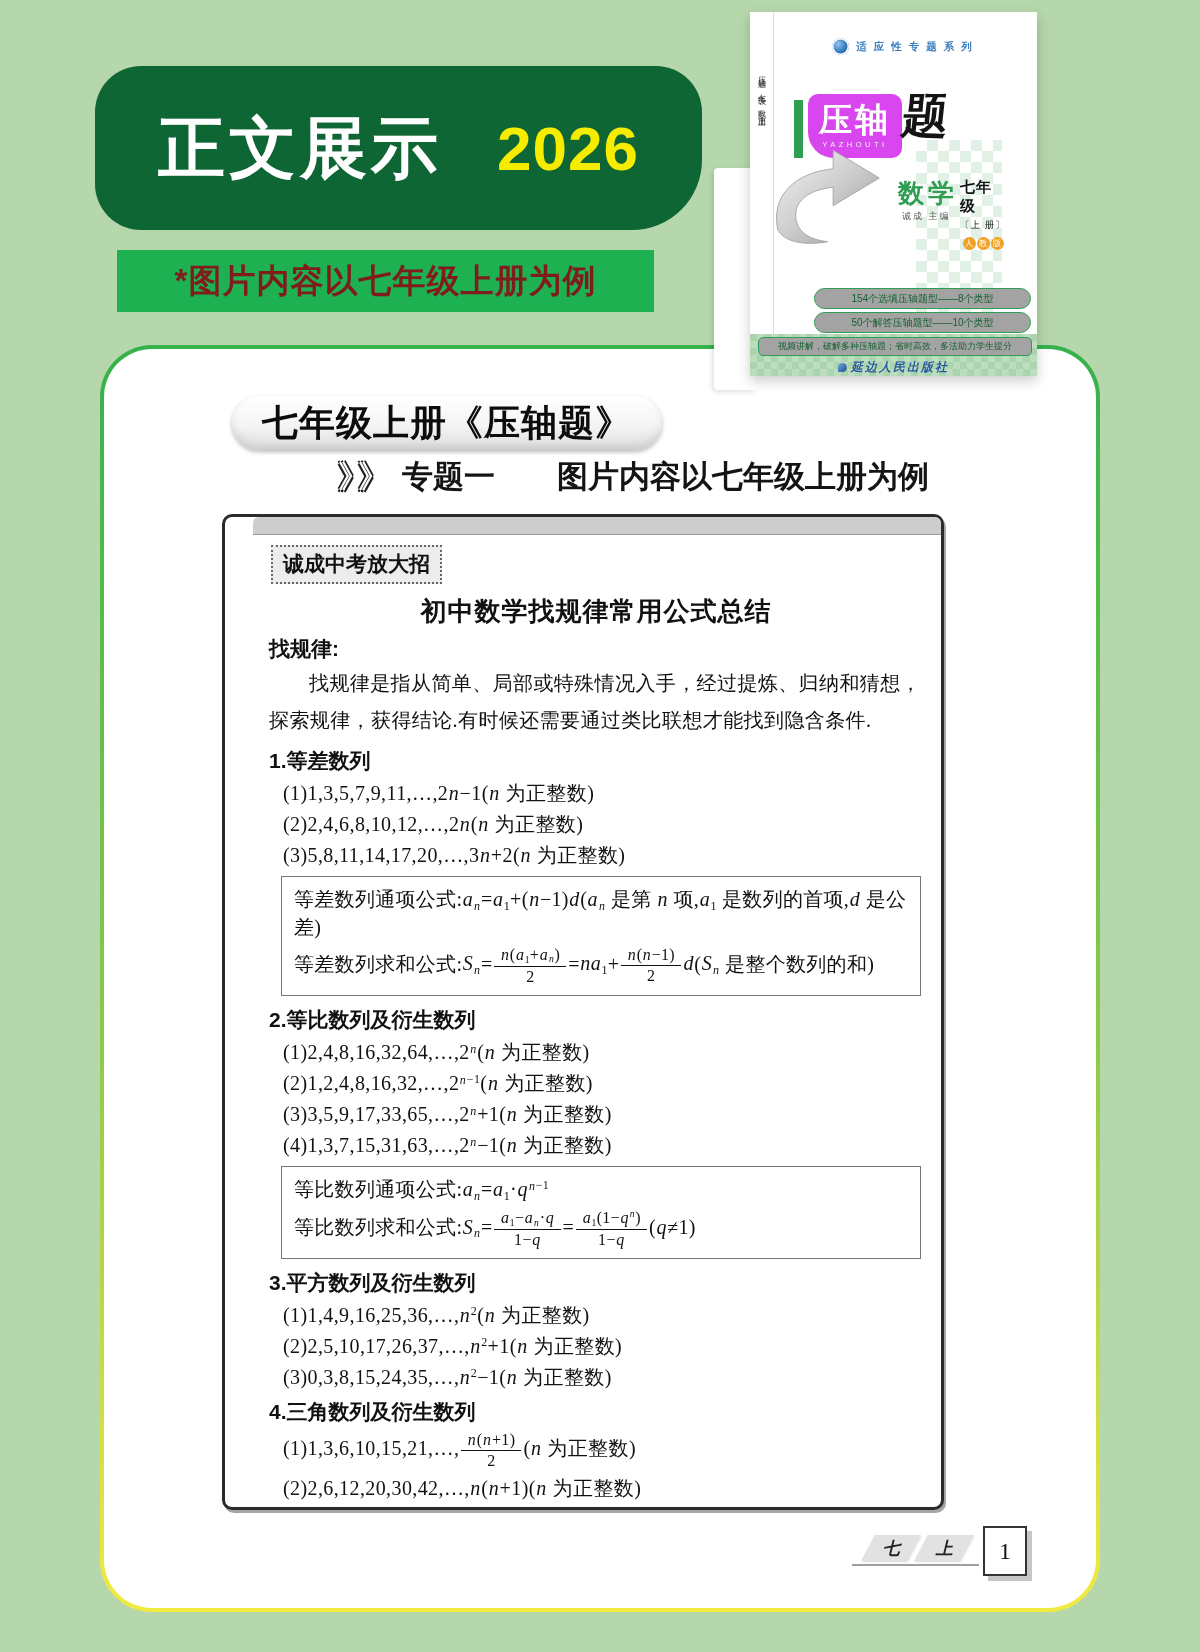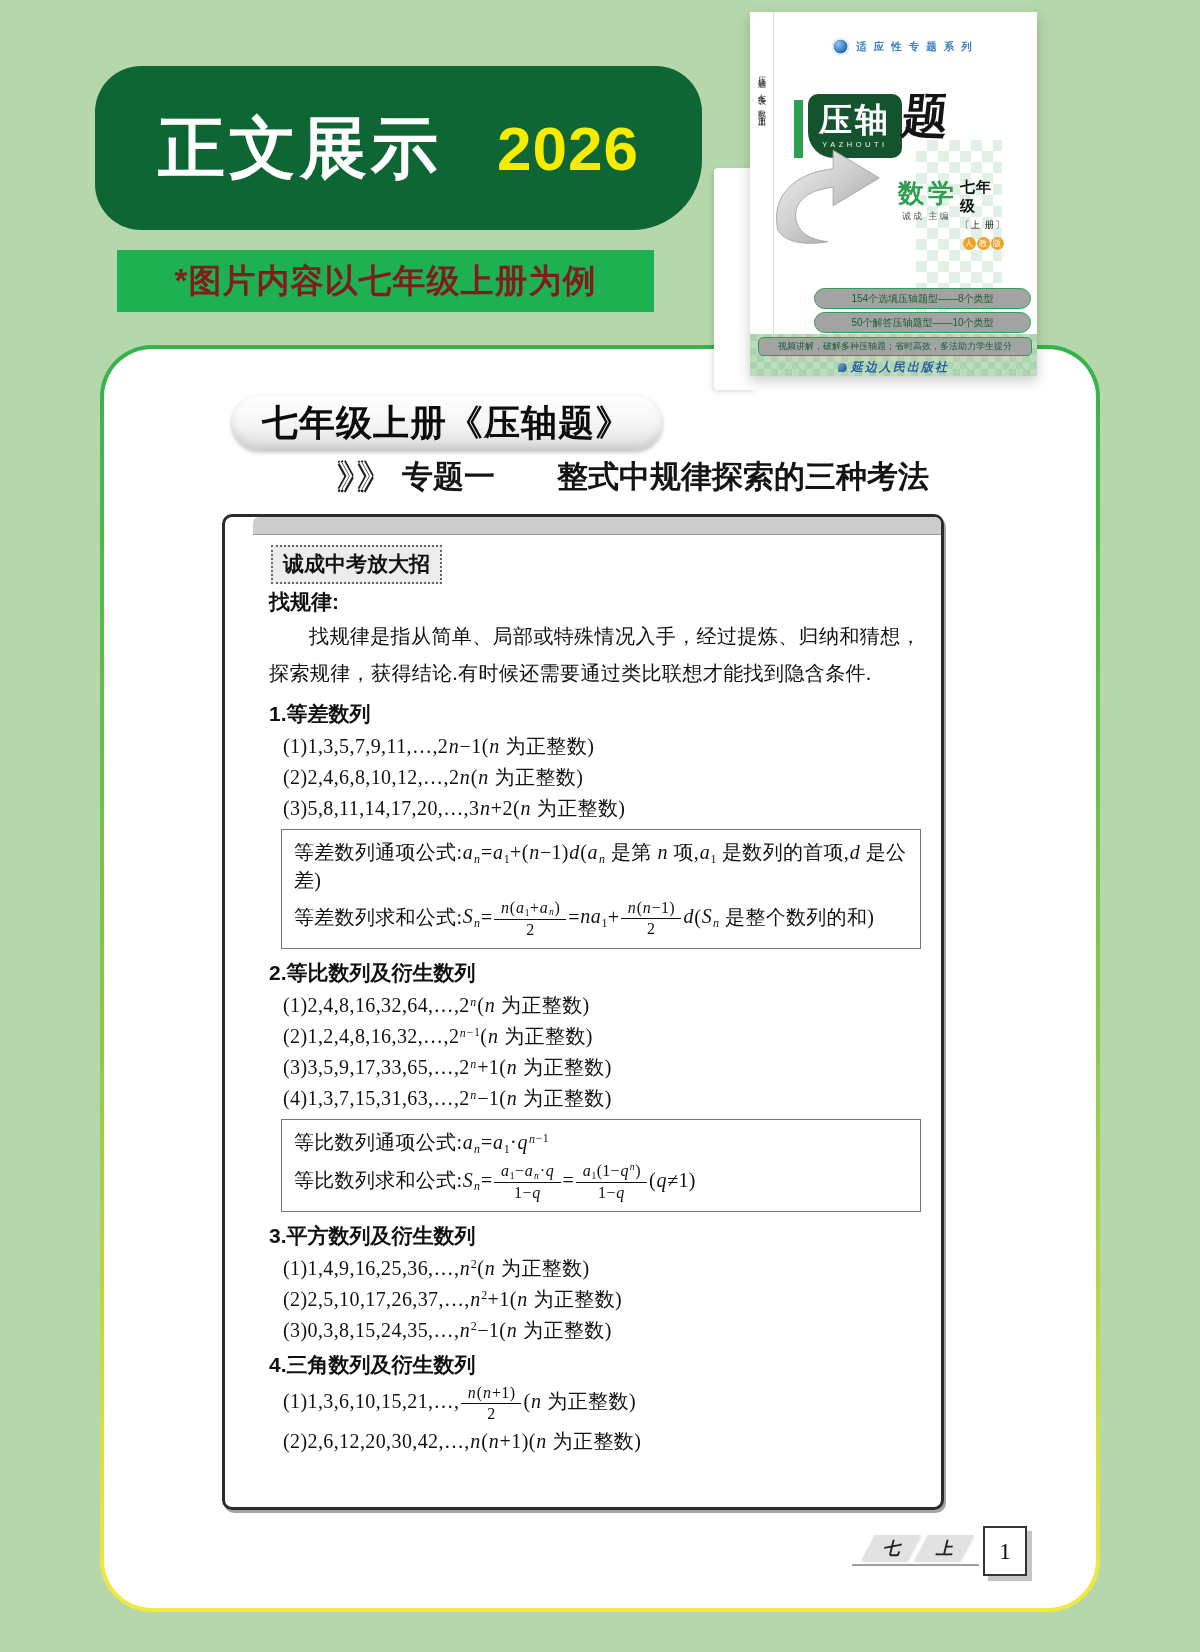--- a/index.html
+++ b/index.html
@@ -34,21 +34,21 @@
   .cover{position:absolute;left:24px;top:0;right:0;bottom:0;}
   .series-row{position:absolute;left:4px;top:26px;right:4px;display:flex;align-items:center;justify-content:center;gap:7px;}
   .logo-dot{width:17px;height:17px;border-radius:50%;
     background:radial-gradient(circle at 35% 35%,#8ec4ee 0%,#2a6db5 60%,#1d4f8c 100%);
     box-shadow:inset 0 0 0 1.5px #fff;}
   .series-text{font-size:10.5px;color:#3a7fc1;letter-spacing:7px;font-weight:600;}
   .checker{position:absolute;left:142px;top:128px;width:86px;height:172px;
     background:repeating-conic-gradient(#dcefe0 0% 25%,transparent 0% 50%);
     background-size:22px 22px;opacity:.85;}
   .accent-bar{position:absolute;left:20px;top:88px;width:9px;height:58px;background:#2f9e53;}
-  .emblem{position:absolute;left:34px;top:82px;width:94px;height:64px;background:#14532d;
+  .emblem{position:absolute;left:34px;top:82px;width:94px;height:64px;background:#d946ef;
     border-radius:10px 10px 10px 26px;display:flex;flex-direction:column;align-items:center;justify-content:center;}
   .emblem-title{color:#fff;font-size:33px;font-weight:800;letter-spacing:3px;line-height:1;}
   .emblem-pinyin{color:#eafbe9;font-size:7.5px;letter-spacing:3.5px;margin-top:4px;}
   .emblem-suffix{position:absolute;left:128px;top:80px;font-size:47px;font-weight:900;color:#141414;
     transform:skewX(-6deg);line-height:1;}
   .arrow-svg{position:absolute;left:-14px;top:118px;width:150px;height:120px;}
   .subject{position:absolute;left:124px;top:164px;font-size:26px;font-weight:800;color:#2f9e53;letter-spacing:4px;}
   .editor{position:absolute;left:128px;top:198px;font-size:9px;color:#555;letter-spacing:2px;}
   .grade-col{position:absolute;left:186px;top:166px;width:46px;}
   .grade{font-size:15px;font-weight:800;color:#111;letter-spacing:1px;}
@@ -182,27 +182,28 @@
     </div>
   </div>
 
   <div class="title-pill">
     <span>七年级上册《压轴题》</span>
   </div>
 
   <div class="topic-line">
     <span class="chev">》》</span>
     <span class="topic-label">专题一</span>
-    <span class="topic-title">整式中规律探索的三种考法</span>
+    <span class="topic-title">图片内容以七年级上册为例</span>
   </div>
 
   <div class="content-box">
     <div class="box-strip"></div>
     <div class="box-body">
       <div class="badge">诚成中考放大招</div>
+      <div class="summary-title">初中数学找规律常用公式总结</div>
       <div class="intro-label">找规律:</div>
       <p class="intro">找规律是指从简单、局部或特殊情况入手，经过提炼、归纳和猜想，探索规律，获得结论.有时候还需要通过类比联想才能找到隐含条件.</p>
       <div id="sections">
           <div>
             <div class="sec-h">1.等差数列</div>
             <div class="item">(1)1,3,5,7,9,11,…,2<i>n</i>−1(<i>n</i> 为正整数)</div>
             <div class="item">(2)2,4,6,8,10,12,…,2<i>n</i>(<i>n</i> 为正整数)</div>
             <div class="item">(3)5,8,11,14,17,20,…,3<i>n</i>+2(<i>n</i> 为正整数)</div>
             <div class="fbox">
               <div class="fline">等差数列通项公式:<i>a</i><sub><i>n</i></sub>=<i>a</i><sub>1</sub>+(<i>n</i>−1)<i>d</i>(<i>a</i><sub><i>n</i></sub> 是第 <i>n</i> 项,<i>a</i><sub>1</sub> 是数列的首项,<i>d</i> 是公差)</div>

